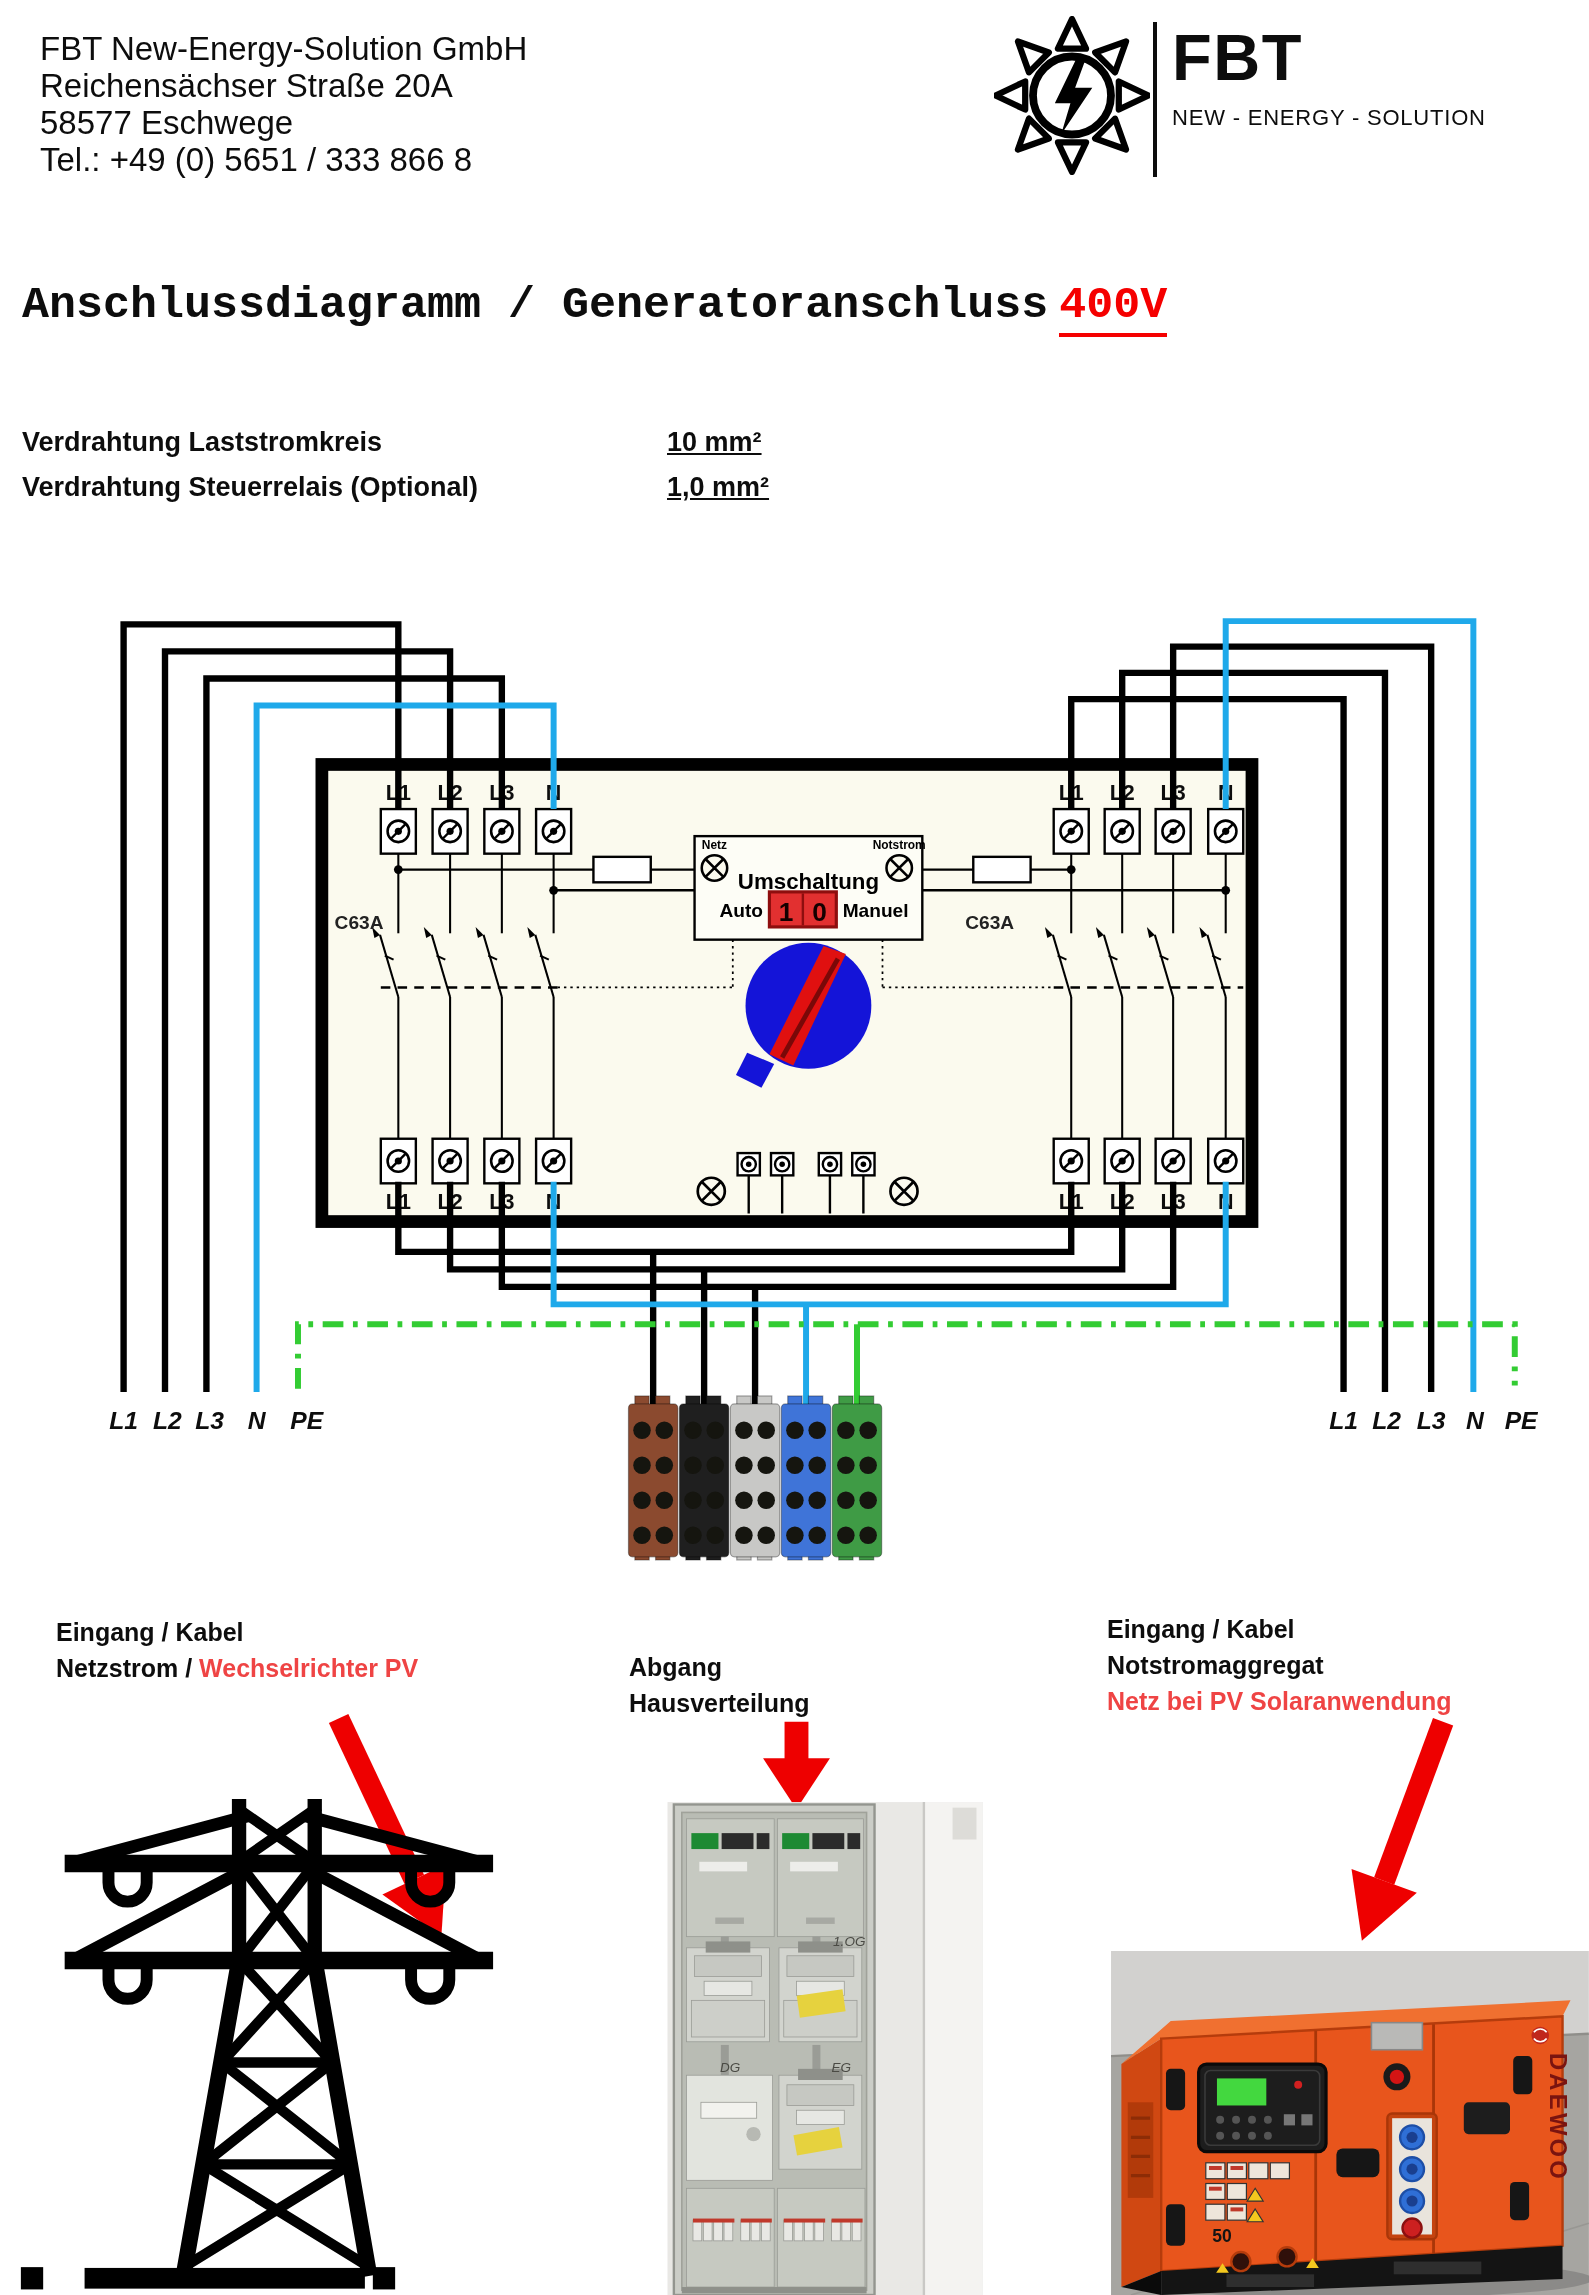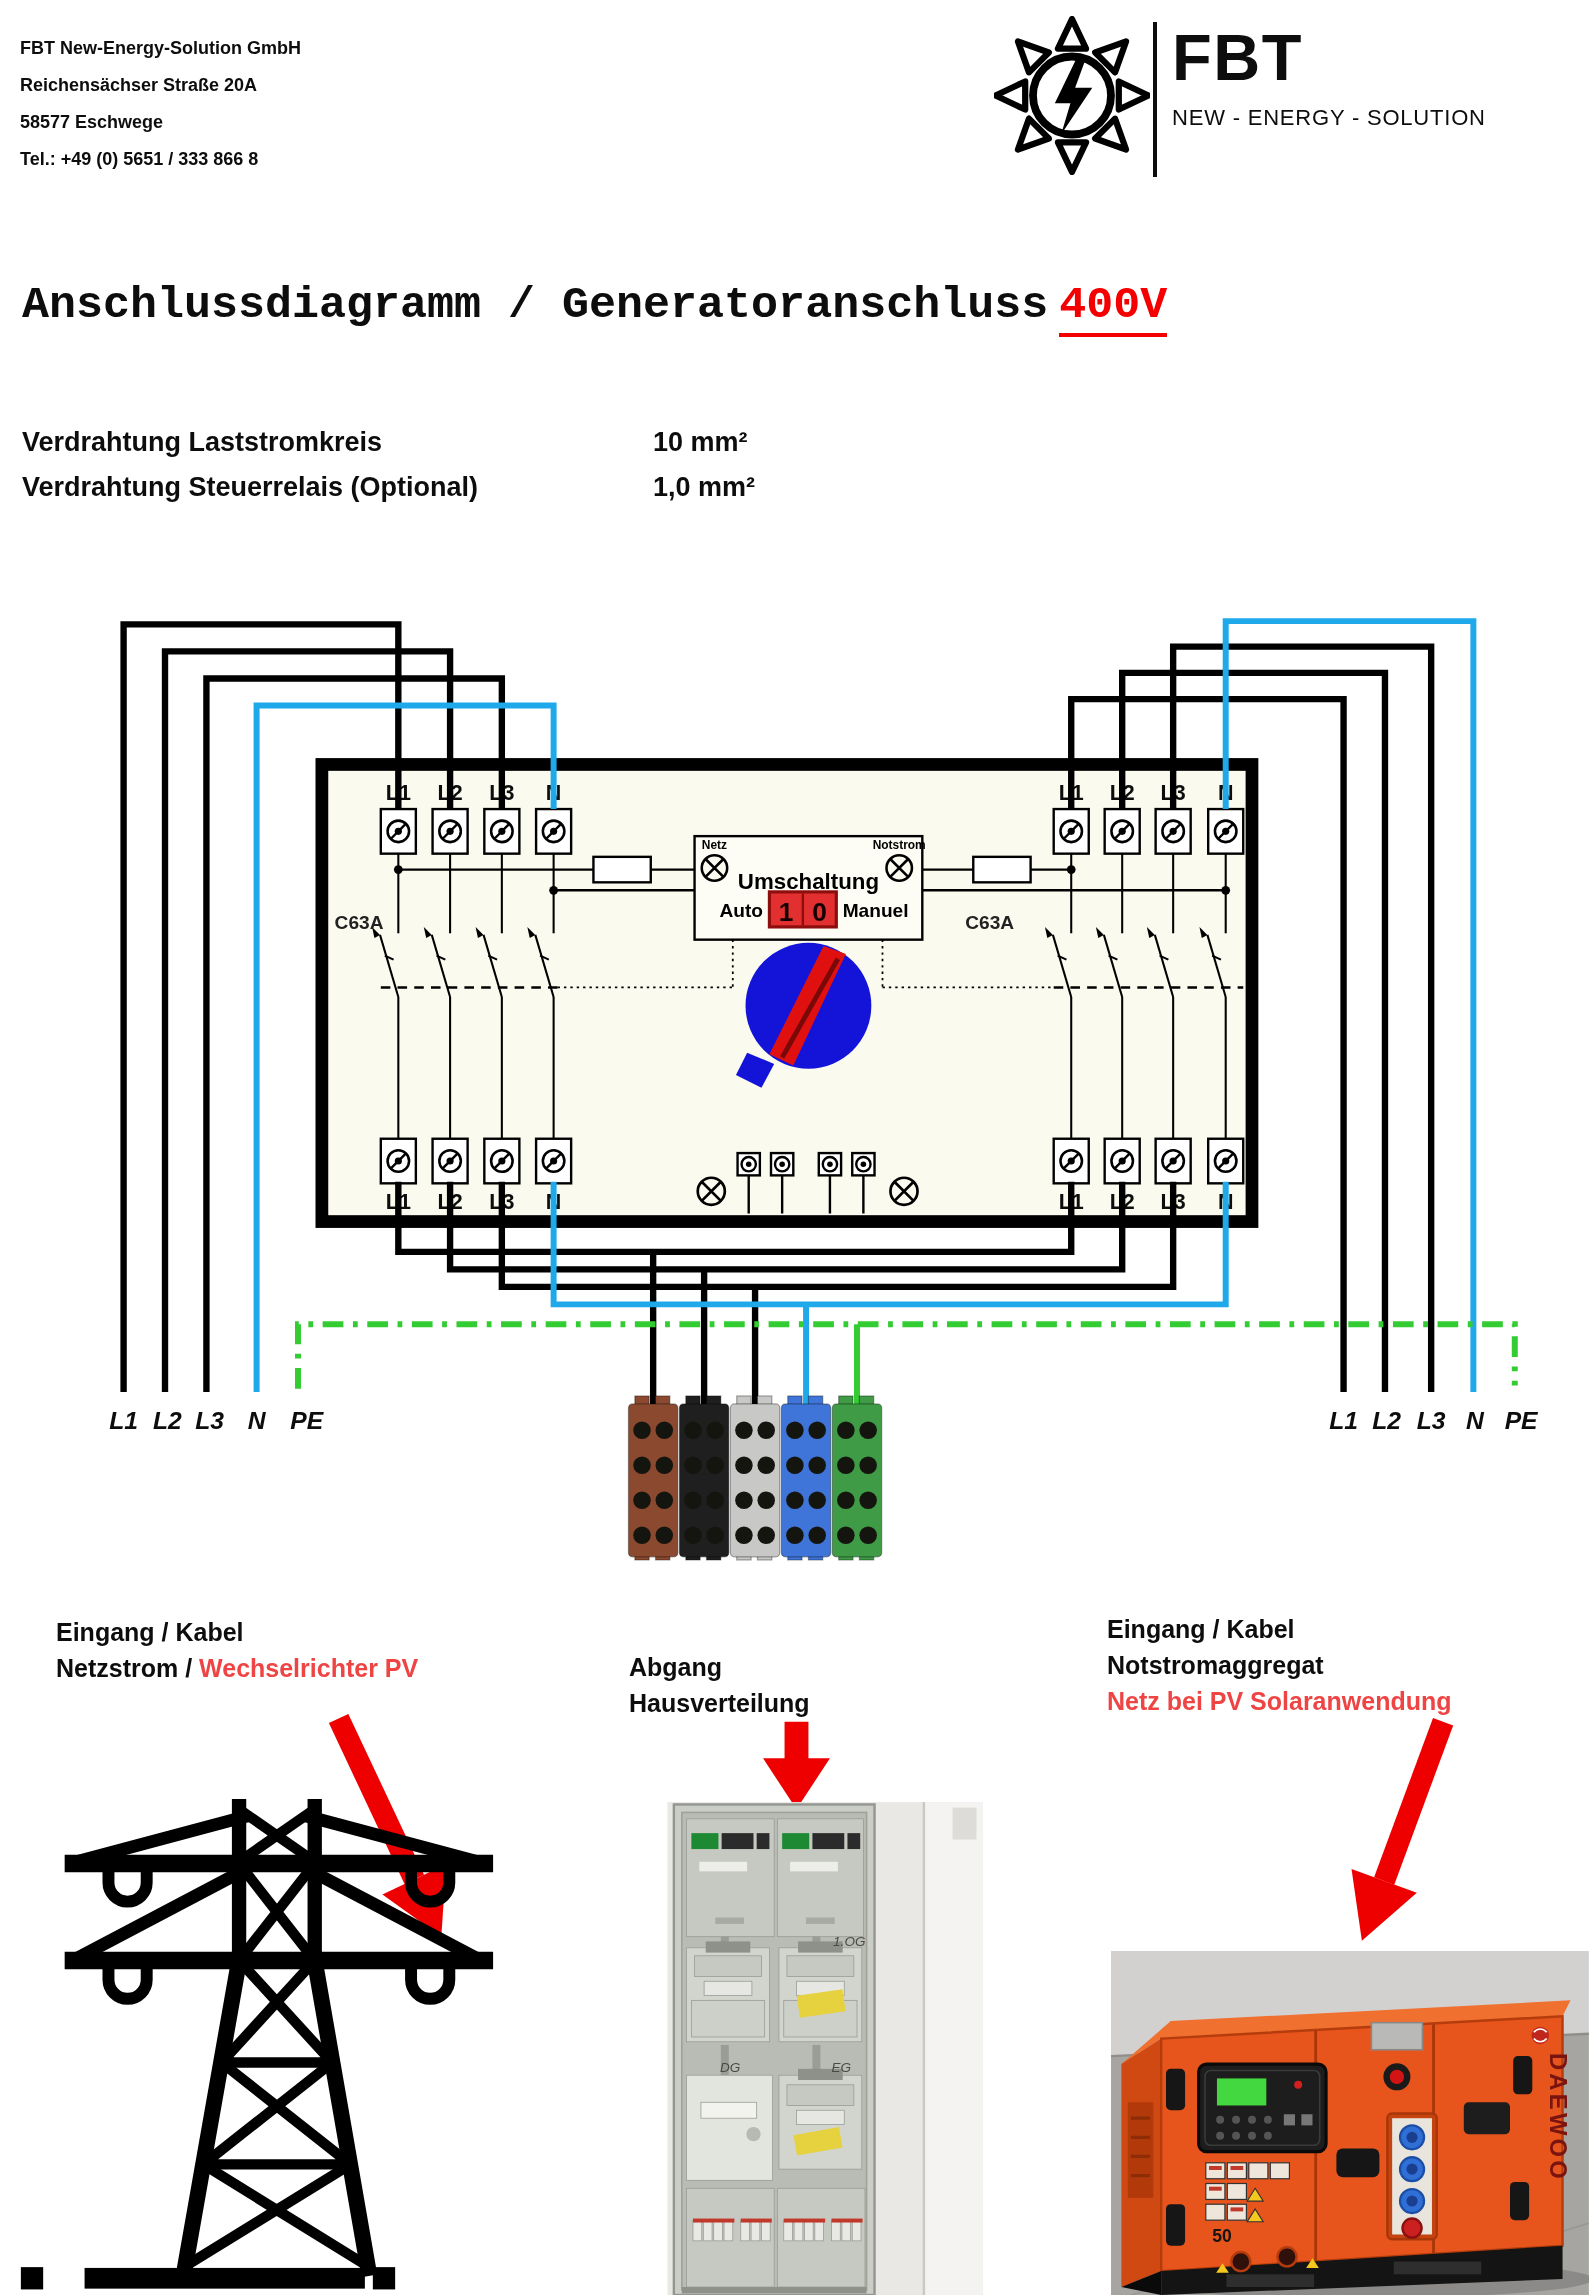--- a/index.html
+++ b/index.html
@@ -1,27 +1,27 @@
 <!DOCTYPE html>
 <html style="font-size:12.7px"><head>
 <meta charset="utf-8">
 <style>
   html,body { margin:0; padding:0; background:#fff; }
   .page { position:relative; width:1589px; height:2295px; background:#ffffff; overflow:hidden;
           font-family:"Liberation Sans",sans-serif; color:#0d0d0d; }
   .abs { position:absolute; }
-  .hdr { left:20px; top:30px; font-size:18px; font-weight:700; line-height:37px; }
+  .hdr { left:40px; top:30px; font-size:33px; font-weight:400; line-height:37px; }
   .logo-icon { left:994px; top:16px; }
   .logo-divider { left:1153px; top:22px; width:4px; height:155px; background:#0d0d0d; }
   .logo-brand { left:1172px; top:21px; font-size:65px; font-weight:800; letter-spacing:1.6px; line-height:73px; }
   .logo-tagline { left:1172px; top:105px; font-size:22px; font-weight:400; letter-spacing:0.8px; }
   .doc-title { left:22px; top:280px; font-size:45px; font-weight:800; white-space:nowrap;font-family:Liberation Mono, monospace; }
   .doc-title .volt { color:#f50000; border-bottom:4px solid #f50000; padding-bottom:1.6px; margin-left:11px; }
   .spec-row { left:22px; font-size:27px; font-weight:700; white-space:nowrap; }
-  .spec-row .val { position:absolute; left:631px; }
+  .spec-row .val { position:absolute; left:645px;text-decoration:underline; }
   .callout { position:absolute; font-weight:700; font-size:25px; line-height:36px; }
   .red { color:#ef4444; }
   svg.diagram { position:absolute; left:0; top:0; width:1589px; height:2295px; }
   svg text { font-family:"Liberation Sans",sans-serif; }
 </style>
 </head>
 <body>
 
 <div class="page">
 

